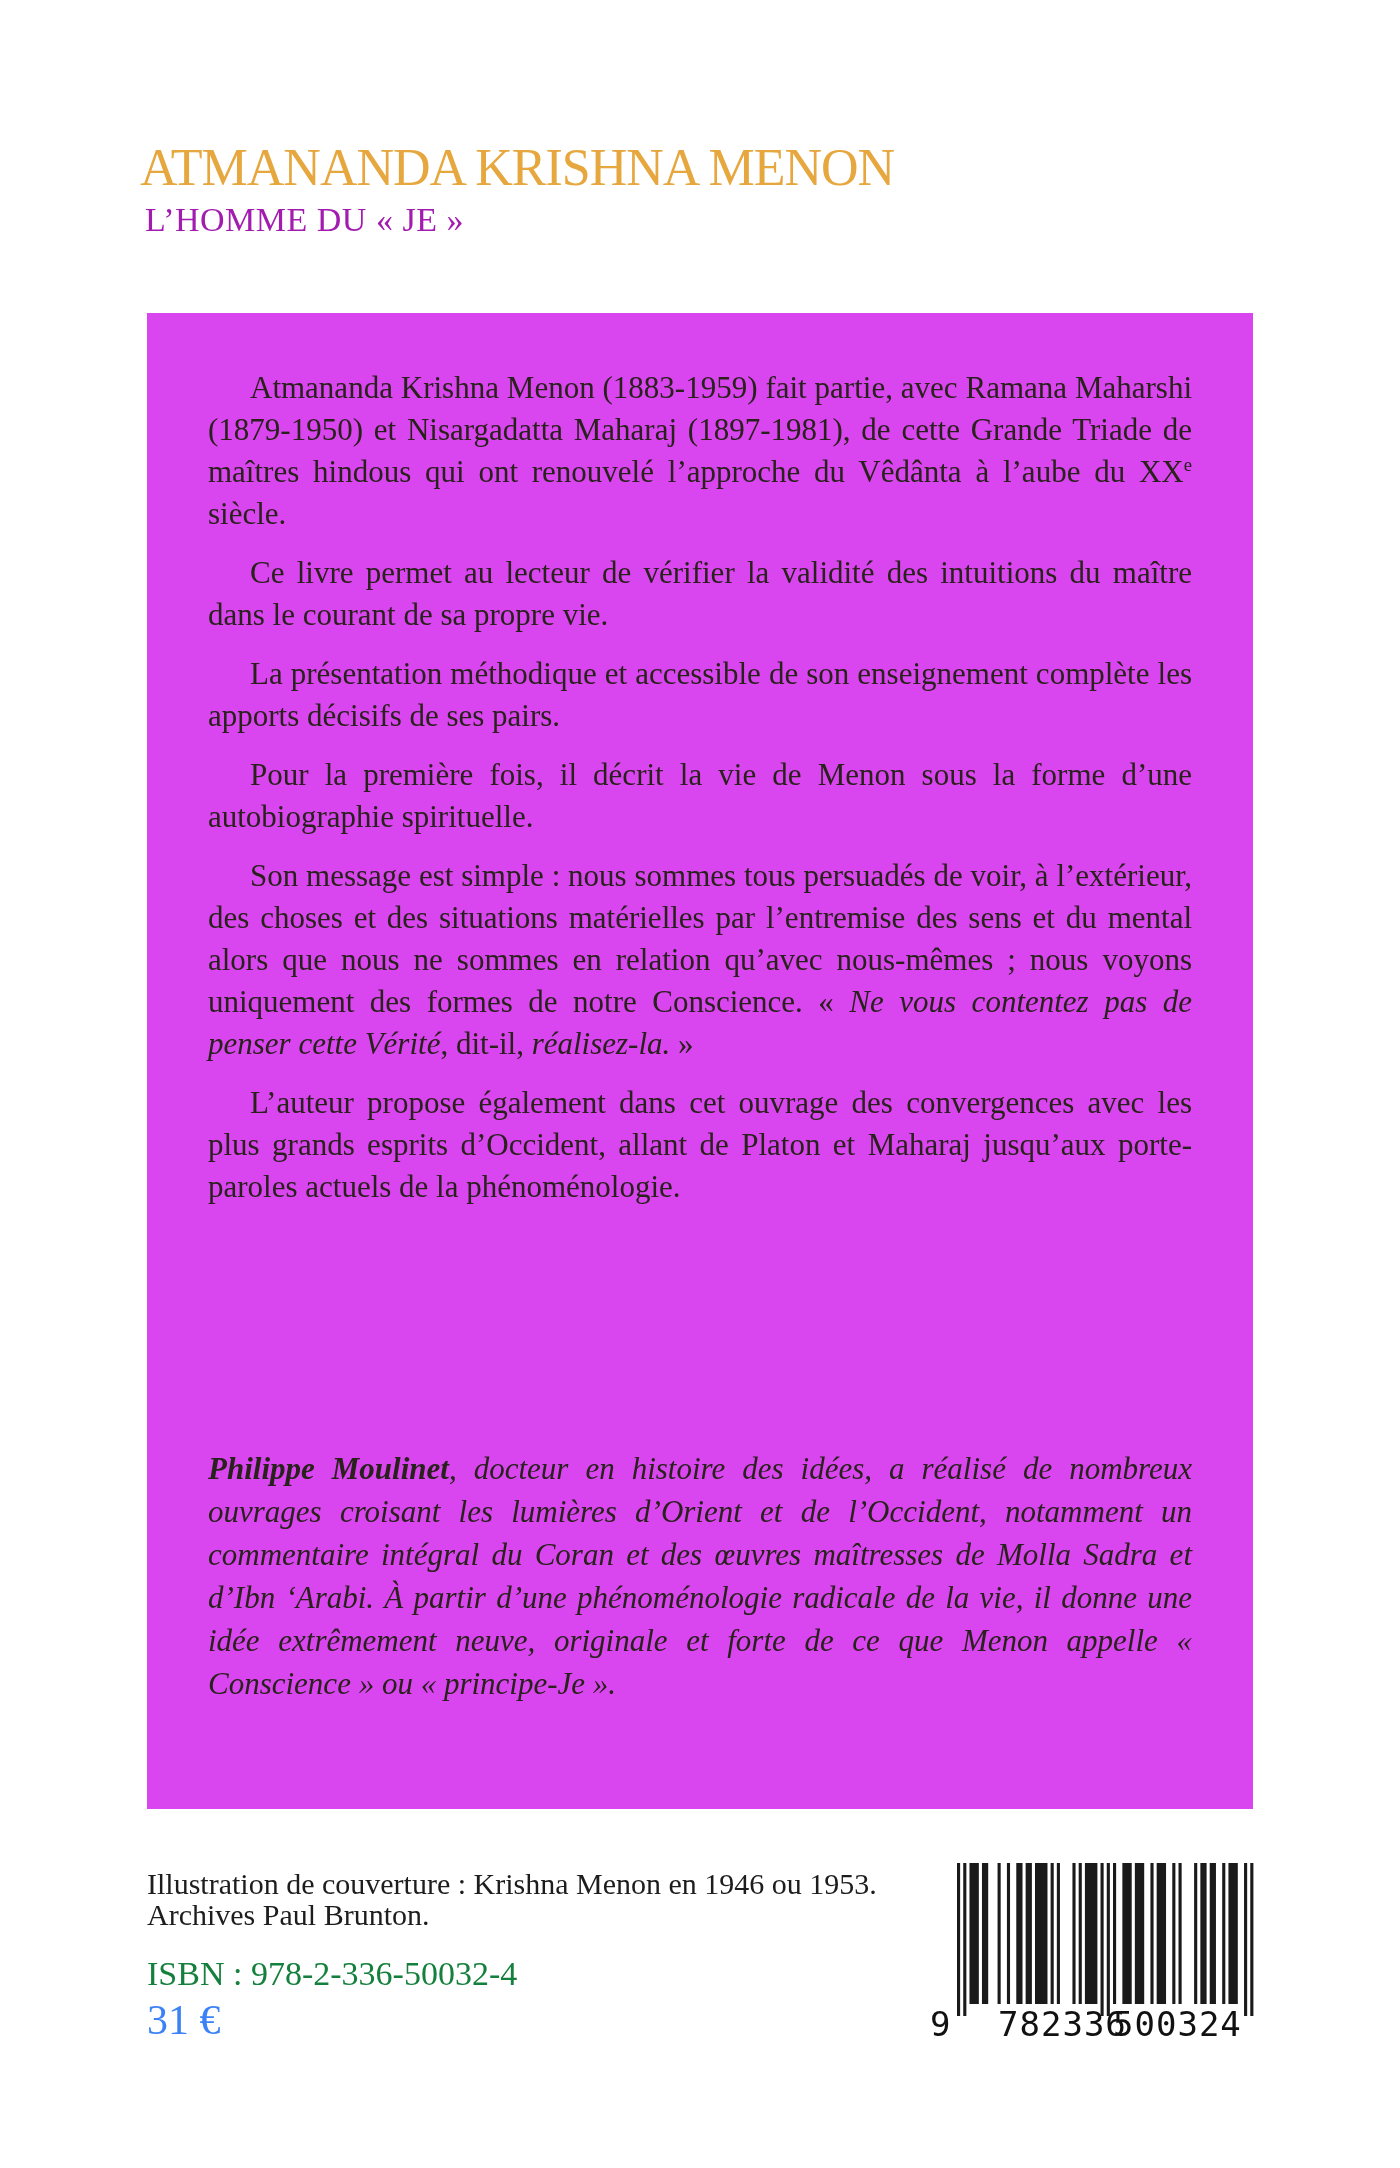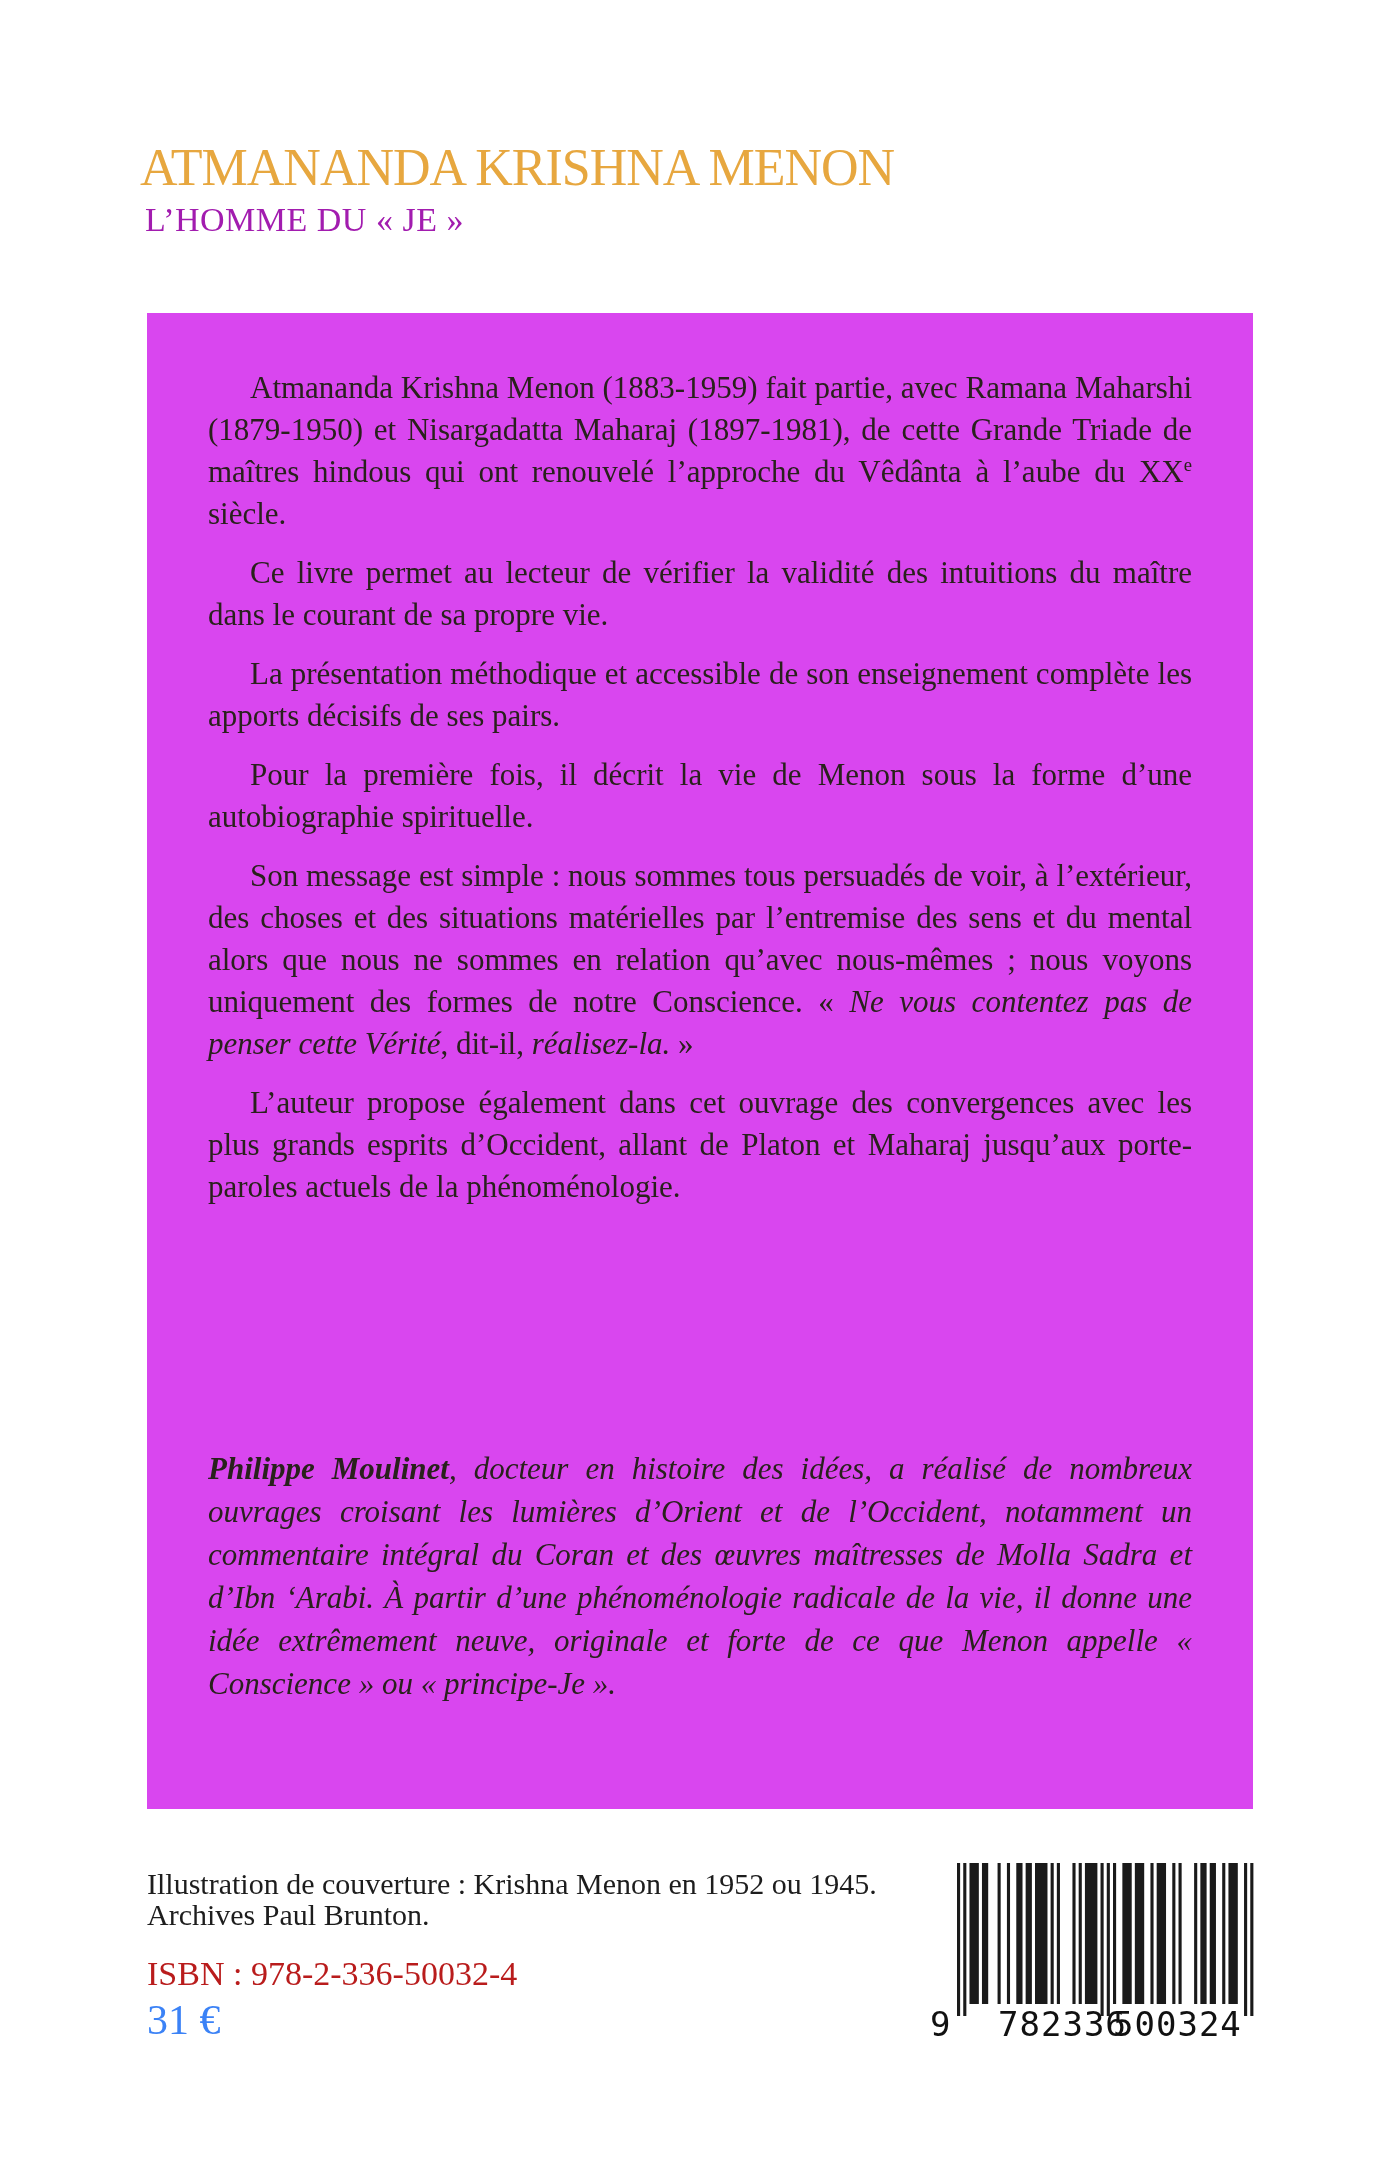--- a/index.html
+++ b/index.html
@@ -51,21 +51,21 @@
   }
   .bio-name { font-weight: 700; }
 
   .credit {
     position: absolute; left: 147px; top: 1868px;
     font-size: 30px; line-height: 31px;
     color: #1d1d1d;
   }
   .isbn {
     position: absolute; left: 147px; top: 1955px;
-    font-size: 34px; color: #b91c1c;
+    font-size: 34px; color: #15803d;
     white-space: nowrap;
   }
   .price {
     position: absolute; left: 147px; top: 1996px;
     font-size: 42px; color: #3b82f6;
     white-space: nowrap;
   }
 
   .barcode {
     position: absolute; left: 930px; top: 1860px;
@@ -100,21 +100,21 @@
       <p><span>Son message est simple : nous sommes tous persuadés de voir, à l’extérieur, des choses et des situations matérielles par l’entremise des sens et du mental alors que nous ne sommes en relation qu’avec nous-mêmes ; nous voyons uniquement des formes de notre Conscience. « </span><i>Ne vous contentez pas de penser cette Vérité</i><span>, dit-il, </span><i>réalisez-la.</i><span> »</span></p>
       <p>L’auteur propose également dans cet ouvrage des convergences avec les plus grands esprits d’Occident, allant de Platon et Maharaj jusqu’aux porte-paroles actuels de la phénoménologie.</p>
     </div>
 
     <div class="bio">
       <span class="bio-name">Philippe Moulinet</span><span>, docteur en histoire des idées, a réalisé de nombreux ouvrages croisant les lumières d’Orient et de l’Occident, notamment un commentaire intégral du Coran et des œuvres maîtresses de Molla Sadra et d’Ibn ‘Arabi. À partir d’une phénoménologie radicale de la vie, il donne une idée extrêmement neuve, originale et forte de ce que Menon appelle « Conscience » ou « principe-Je ».</span>
     </div>
   </section>
 
   <div class="credit">
-    <div>Illustration de couverture : Krishna Menon en 1952 ou 1945.</div>
+    <div>Illustration de couverture : Krishna Menon en 1946 ou 1953.</div>
     <div>Archives Paul Brunton.</div>
   </div>
 
   <div class="isbn">ISBN : 978-2-336-50032-4</div>
   <div class="price">31 €</div>
 
   <div class="barcode">
     <svg width="335" height="160" viewBox="0 0 335 160" xmlns="http://www.w3.org/2000/svg">
         <rect x="27.00" y="3" width="3.12" height="153" fill="#1a1a1a"></rect>
         <rect x="33.24" y="3" width="3.12" height="153" fill="#1a1a1a"></rect>

